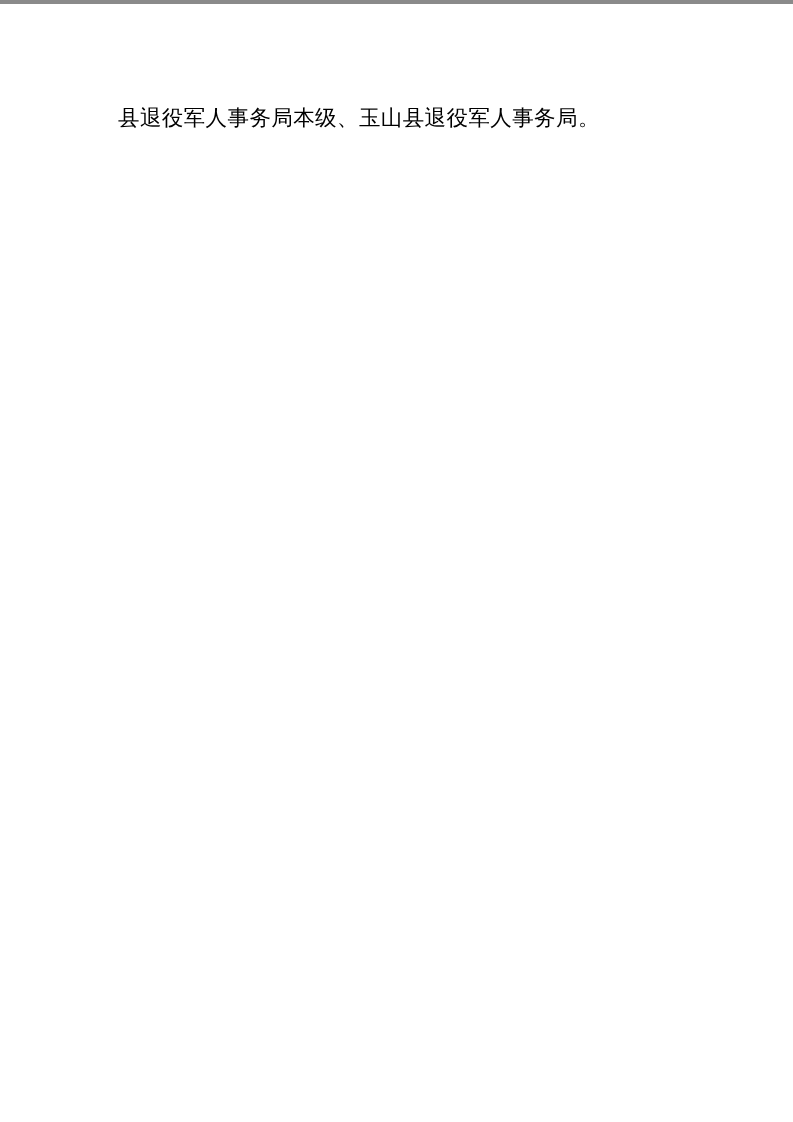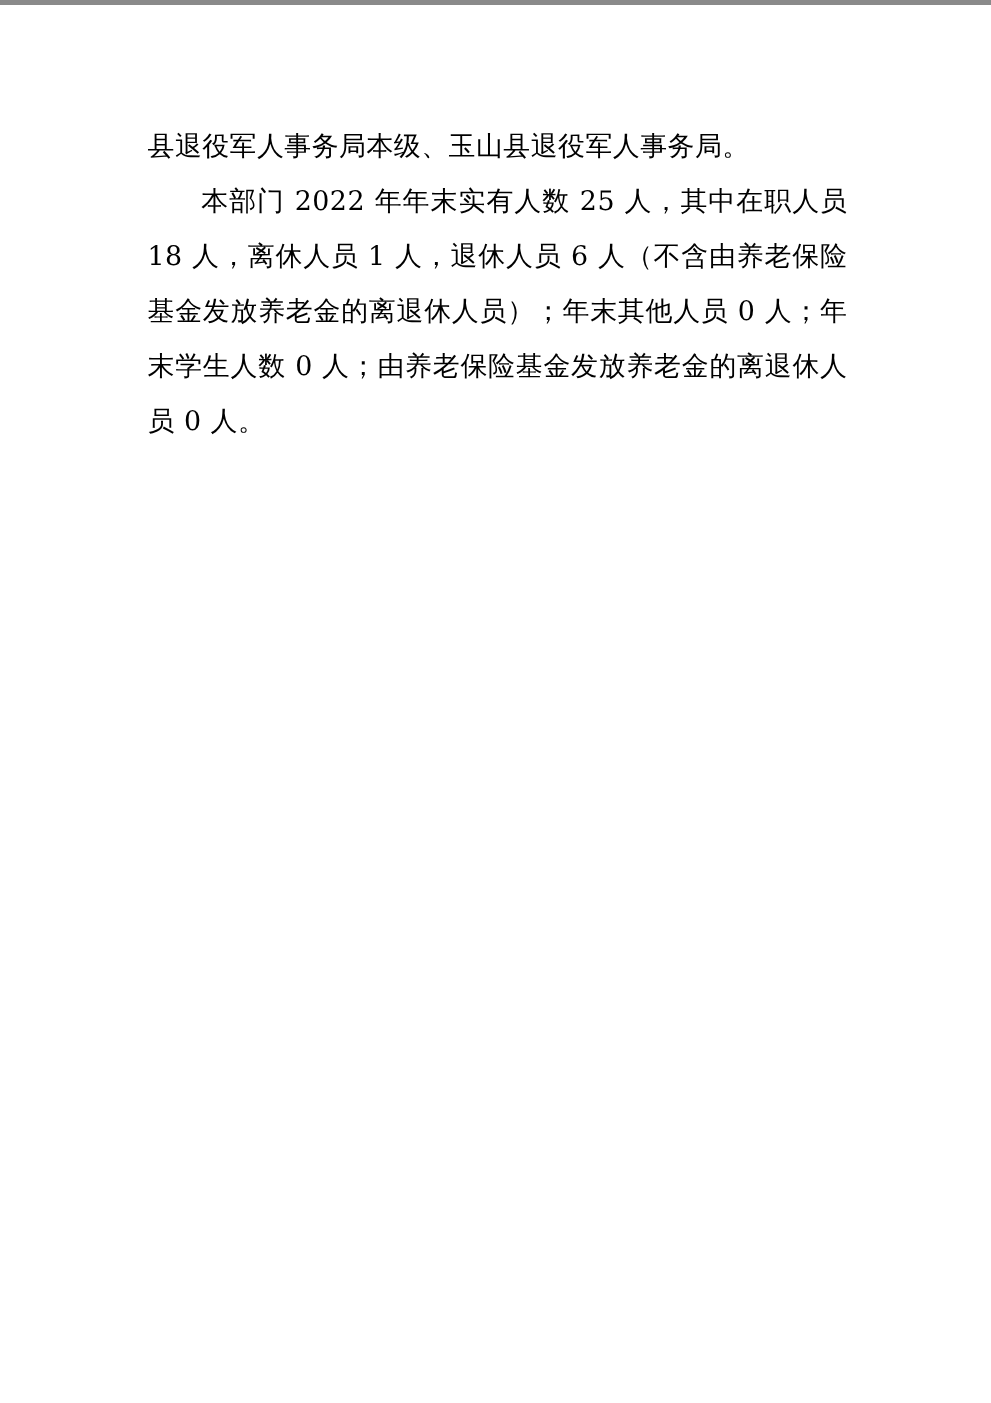--- a/index.html
+++ b/index.html
@@ -39,15 +39,14 @@
   .para + .para {
     margin-top: 0px;
   }
 </style>
 </head>
 <body>
 
 <div class="page">
   <div class="content">
     <p class="para">县退役军人事务局本级、玉山县退役军人事务局。</p>
-    <p class="para indent">本部门 2022 年年末实有人数 25 人，其中在职人员 18 人，离休人员 1 人，退休人员 6 人（不含由养老保险基金发放养老金的离退休人员）；年末其他人员 0 人；年末学生人数 0 人；由养老保险基金发放养老金的离退休人员 0 人。</p>
   </div>
 </div>
 
 </body></html>

